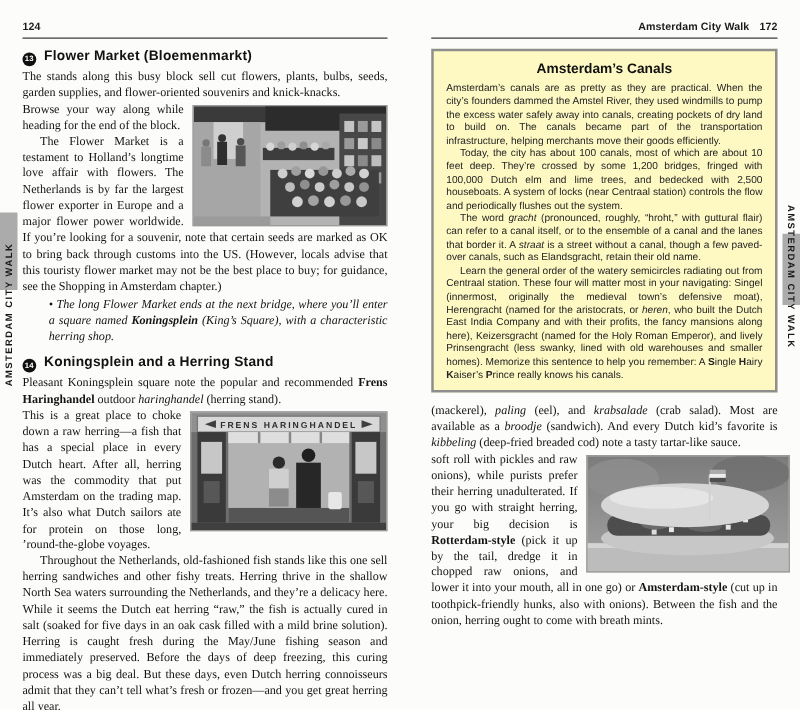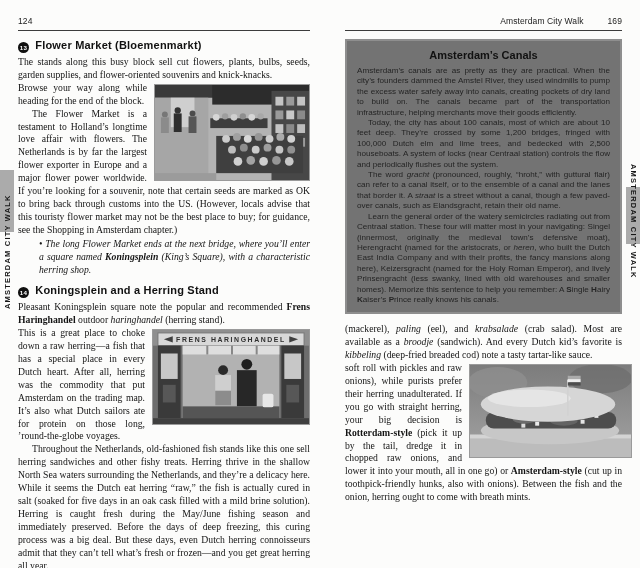--- a/index.html
+++ b/index.html
@@ -5,22 +5,22 @@
   html,body{margin:0;padding:0;}
   body{width:640px;height:568px;background:#f4f4f2;font-family:"Liberation Serif",serif;color:#141414;}
   .spread{position:relative;width:640px;height:568px;background:#fcfcfb;overflow:hidden;}
 
   
   .page{position:absolute;top:0;height:568px;box-sizing:border-box;}
   .page-left{left:0;width:320px;padding:16px 10px 0 18px;}
   .page-right{left:320px;width:320px;padding:16px 18px 0 25px;}
 
   
-  .hdr{display:flex;align-items:baseline;gap:24px;font-family:"Liberation Sans",sans-serif;
-       font-weight:400;font-size:8.5px;letter-spacing:.1px;border-bottom:1px solid #3c3c3c;
+  .hdr{display:flex;align-items:baseline;gap:8px;font-family:"Liberation Sans",sans-serif;
+       font-weight:700;font-size:8.5px;letter-spacing:.1px;border-bottom:1px solid #3c3c3c;
        padding-bottom:4px;margin-bottom:8px;color:#1b1b1b;}
   .hdr-right{justify-content:flex-end;}
 
   
   .sec{font-family:"Liberation Sans",sans-serif;font-weight:700;font-size:11px;margin:8px 0 3px 0;
        letter-spacing:.2px;color:#111;}
   .marker{display:inline-block;width:11px;height:11px;border-radius:50%;background:#101010;color:#fff;
           font-size:6.2px;line-height:11px;text-align:center;font-family:"Liberation Sans",sans-serif;
           font-weight:700;vertical-align:-1px;margin-right:3px;}
 
@@ -32,21 +32,21 @@
   .i{font-style:italic;}
 
   
   .photo{float:right;margin:2px 0 4px 7px;border:1px solid #9a9a9a;box-sizing:border-box;background:#bbb;}
   .photo svg{display:block;width:100%;height:100%;}
   .photo-flowers{width:156px;height:97px;}
   .photo-stand{width:158px;height:96px;}
   .photo-sandwich{width:163px;height:94px;margin-right:-10px;}
 
   
-  .box{border:2px solid #8e8e8e;padding:6px 10px 7px 10px;margin:2px 0 9px 0;background:#737373;}
+  .box{border:2px solid #8e8e8e;padding:6px 10px 7px 10px;margin:2px 0 9px 0;background:#fef9c3;}
   .box h3{font-family:"Liberation Sans",sans-serif;font-size:11px;font-weight:700;text-align:center;
           margin:2px 0 5px 0;color:#111;}
   .bx{font-family:"Liberation Sans",sans-serif;font-size:8.1px;line-height:10.4px;text-align:justify;
       margin:0;color:#242424;}
   .bx.ind2{text-indent:11px;}
 
   
   .tab-block{position:absolute;background:#ababab;width:14px;}
   .tab-left-block{left:0;top:170px;height:62px;}
   .tab-right-block{left:626px;top:187px;height:57px;}
@@ -173,21 +173,21 @@
 
     <p class="bodyp">This is a great place to choke down a raw herring—a fish that has a special place in every Dutch heart. After all, herring was the commodity that put Amsterdam on the trading map. It’s also what Dutch sailors ate for protein on those long, ’round-the-globe voyages.</p>
     <p class="bodyp ind">Throughout the Netherlands, old-fashioned fish stands like this one sell herring sandwiches and other fishy treats. Herring thrive in the shallow North Sea waters surrounding the Netherlands, and they’re a delicacy here. While it seems the Dutch eat herring “raw,” the fish is actually cured in salt (soaked for five days in an oak cask filled with a mild brine solution). Herring is caught fresh during the May/June fishing season and immediately preserved. Before the days of deep freezing, this curing process was a big deal. But these days, even Dutch herring connoisseurs admit that they can’t tell what’s fresh or frozen—and you get great herring all year.</p>
 
     <div class="clear"></div>
   </div>
 
   <div class="page page-right">
     <div class="hdr hdr-right">
       <span>Amsterdam City Walk</span>
-      <span>169</span>
+      <span>172</span>
     </div>
 
     <div class="box">
       <h3>Amsterdam’s Canals</h3>
       <p class="bx">Amsterdam’s canals are as pretty as they are practical. When the city’s founders dammed the Amstel River, they used windmills to pump the excess water safely away into canals, creating pockets of dry land to build on. The canals became part of the transportation infrastructure, helping merchants move their goods efficiently.</p>
       <p class="bx ind2">Today, the city has about 100 canals, most of which are about 10 feet deep. They’re crossed by some 1,200 bridges, fringed with 100,000 Dutch elm and lime trees, and bedecked with 2,500 houseboats. A system of locks (near Centraal station) controls the flow and periodically flushes out the system.</p>
       <p class="bx ind2"><span>The word </span><span class="i">gracht</span><span> (pronounced, roughly, “hroht,” with guttural flair) can refer to a canal itself, or to the ensemble of a canal and the lanes that border it. A </span><span class="i">straat</span><span> is a street without a canal, though a few paved-over canals, such as Elandsgracht, retain their old name.</span></p>
       <p class="bx ind2"><span>Learn the general order of the watery semicircles radiating out from Centraal station. These four will matter most in your navigating: Singel (innermost, originally the medieval town’s defensive moat), Herengracht (named for the aristocrats, or </span><span class="i">heren</span><span>, who built the Dutch East India Company and with their profits, the fancy mansions along here), Keizersgracht (named for the Holy Roman Emperor), and lively Prinsengracht (less swanky, lined with old warehouses and smaller homes). Memorize this sentence to help you remember: A </span><span class="b">S</span><span>ingle </span><span class="b">H</span><span>airy </span><span class="b">K</span><span>aiser’s </span><span class="b">P</span><span>rince really knows his canals.</span></p>
     </div>
 

